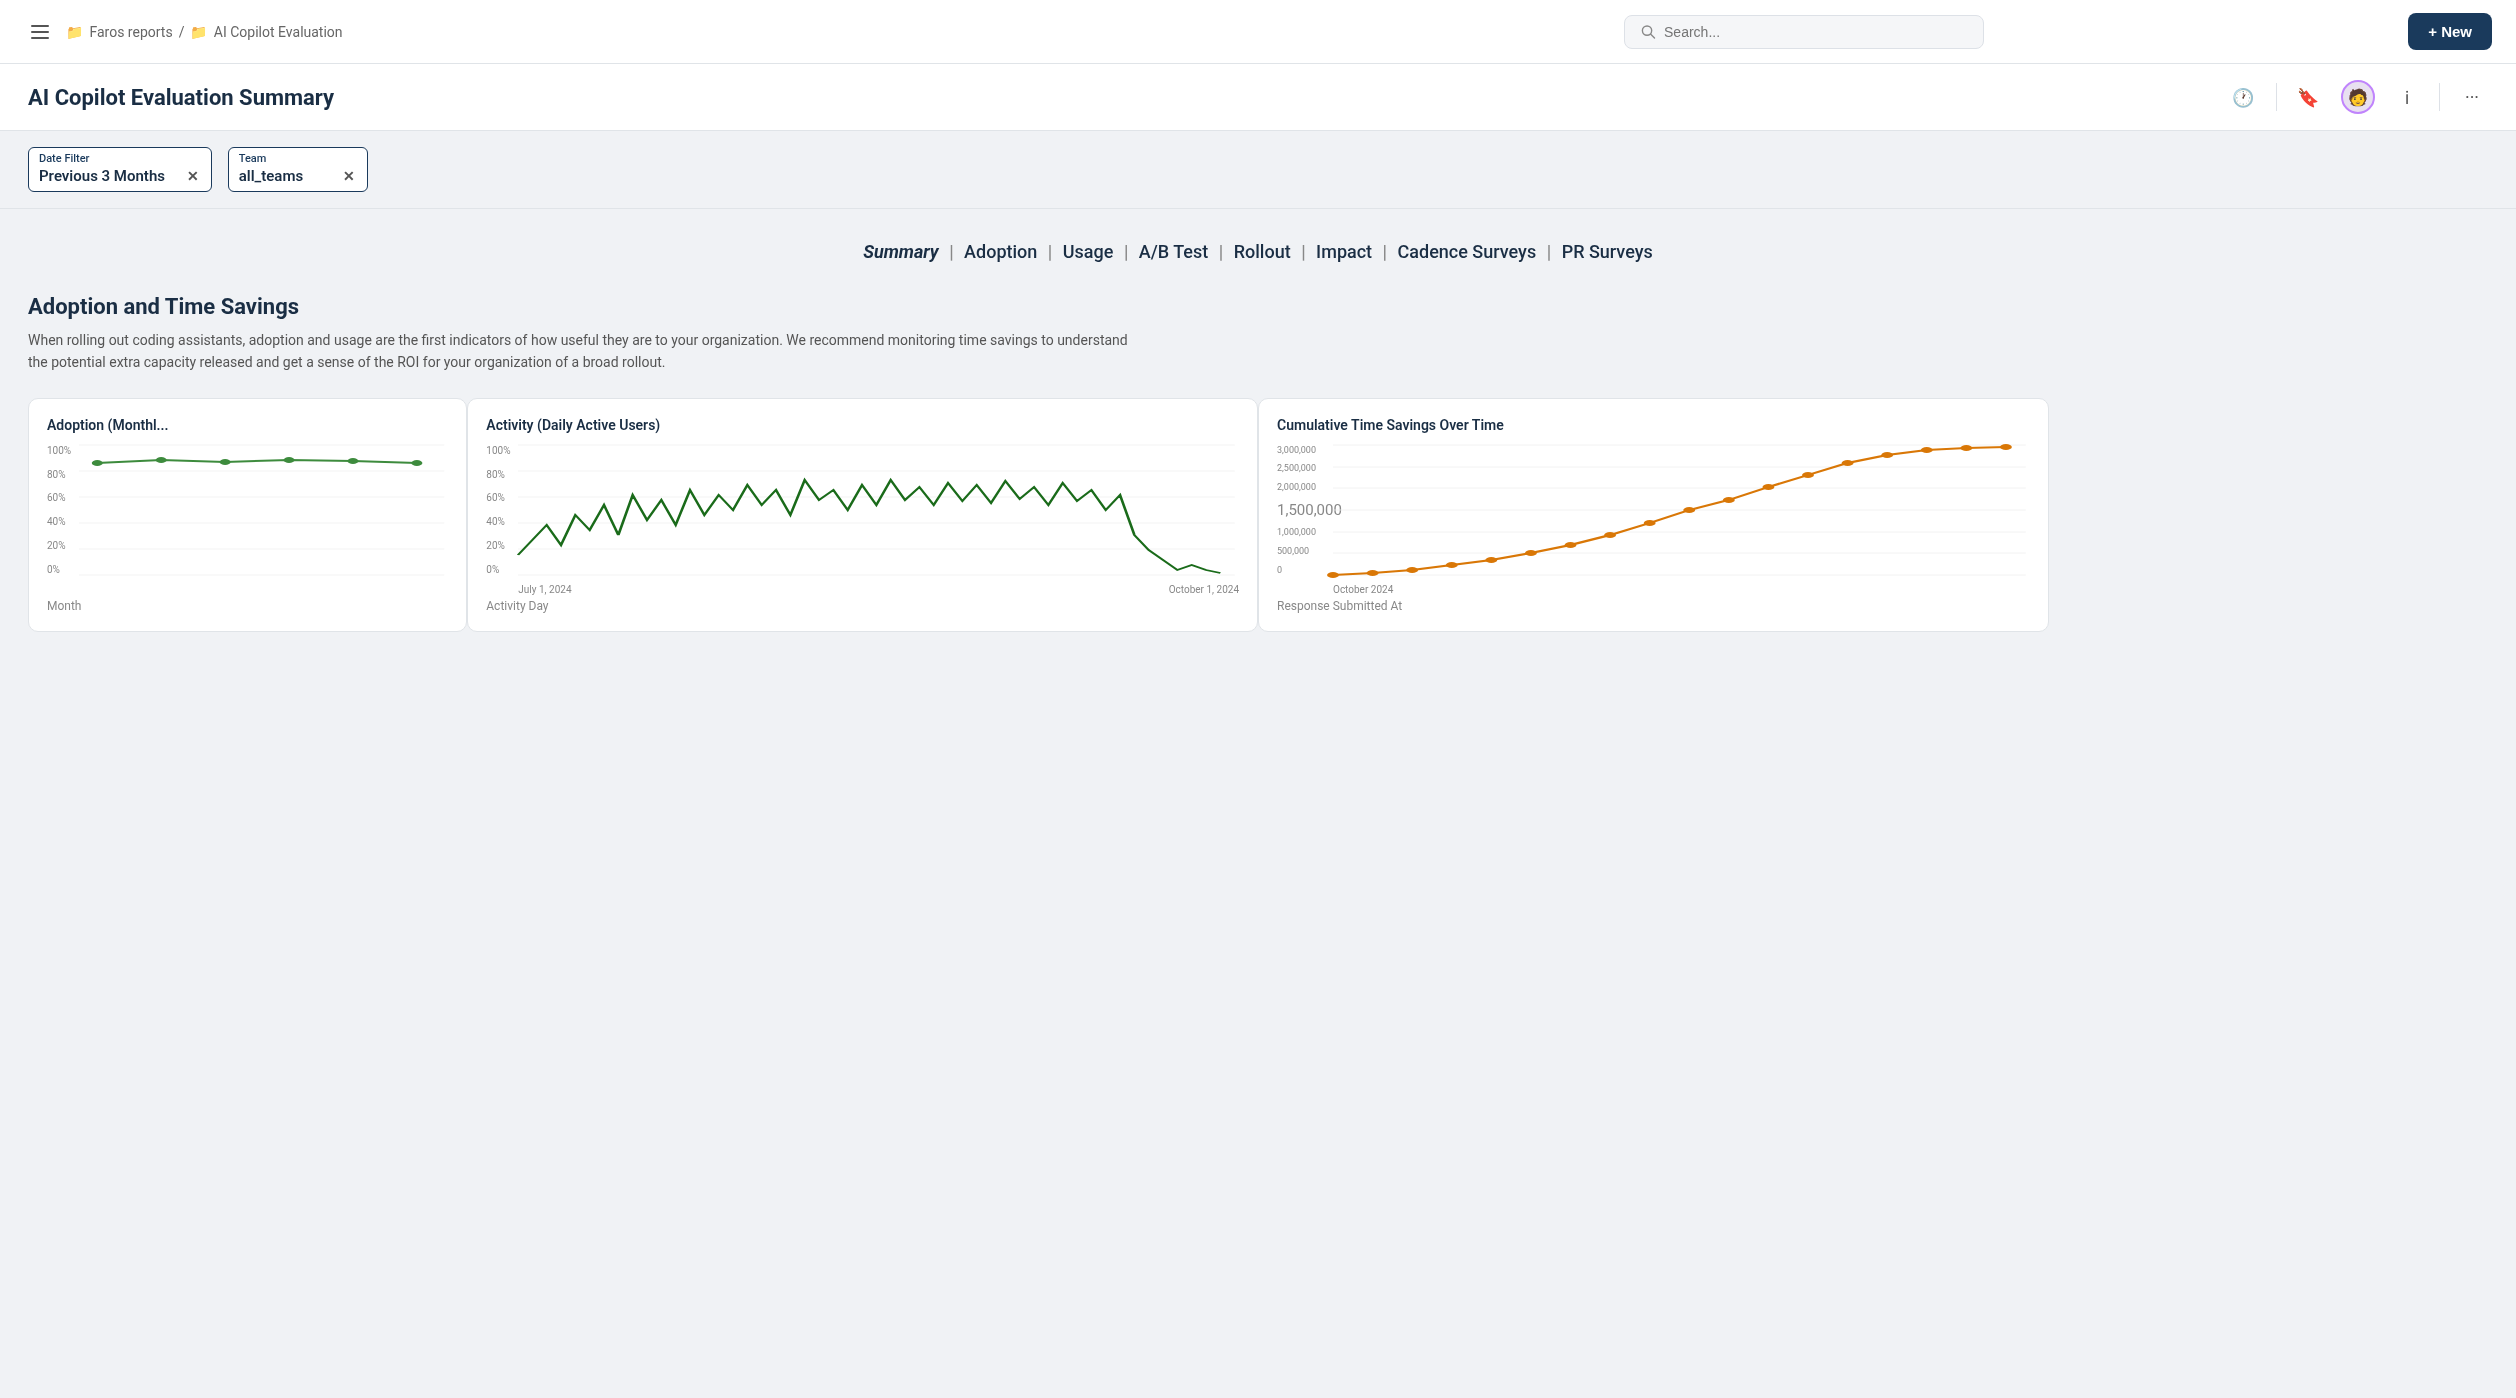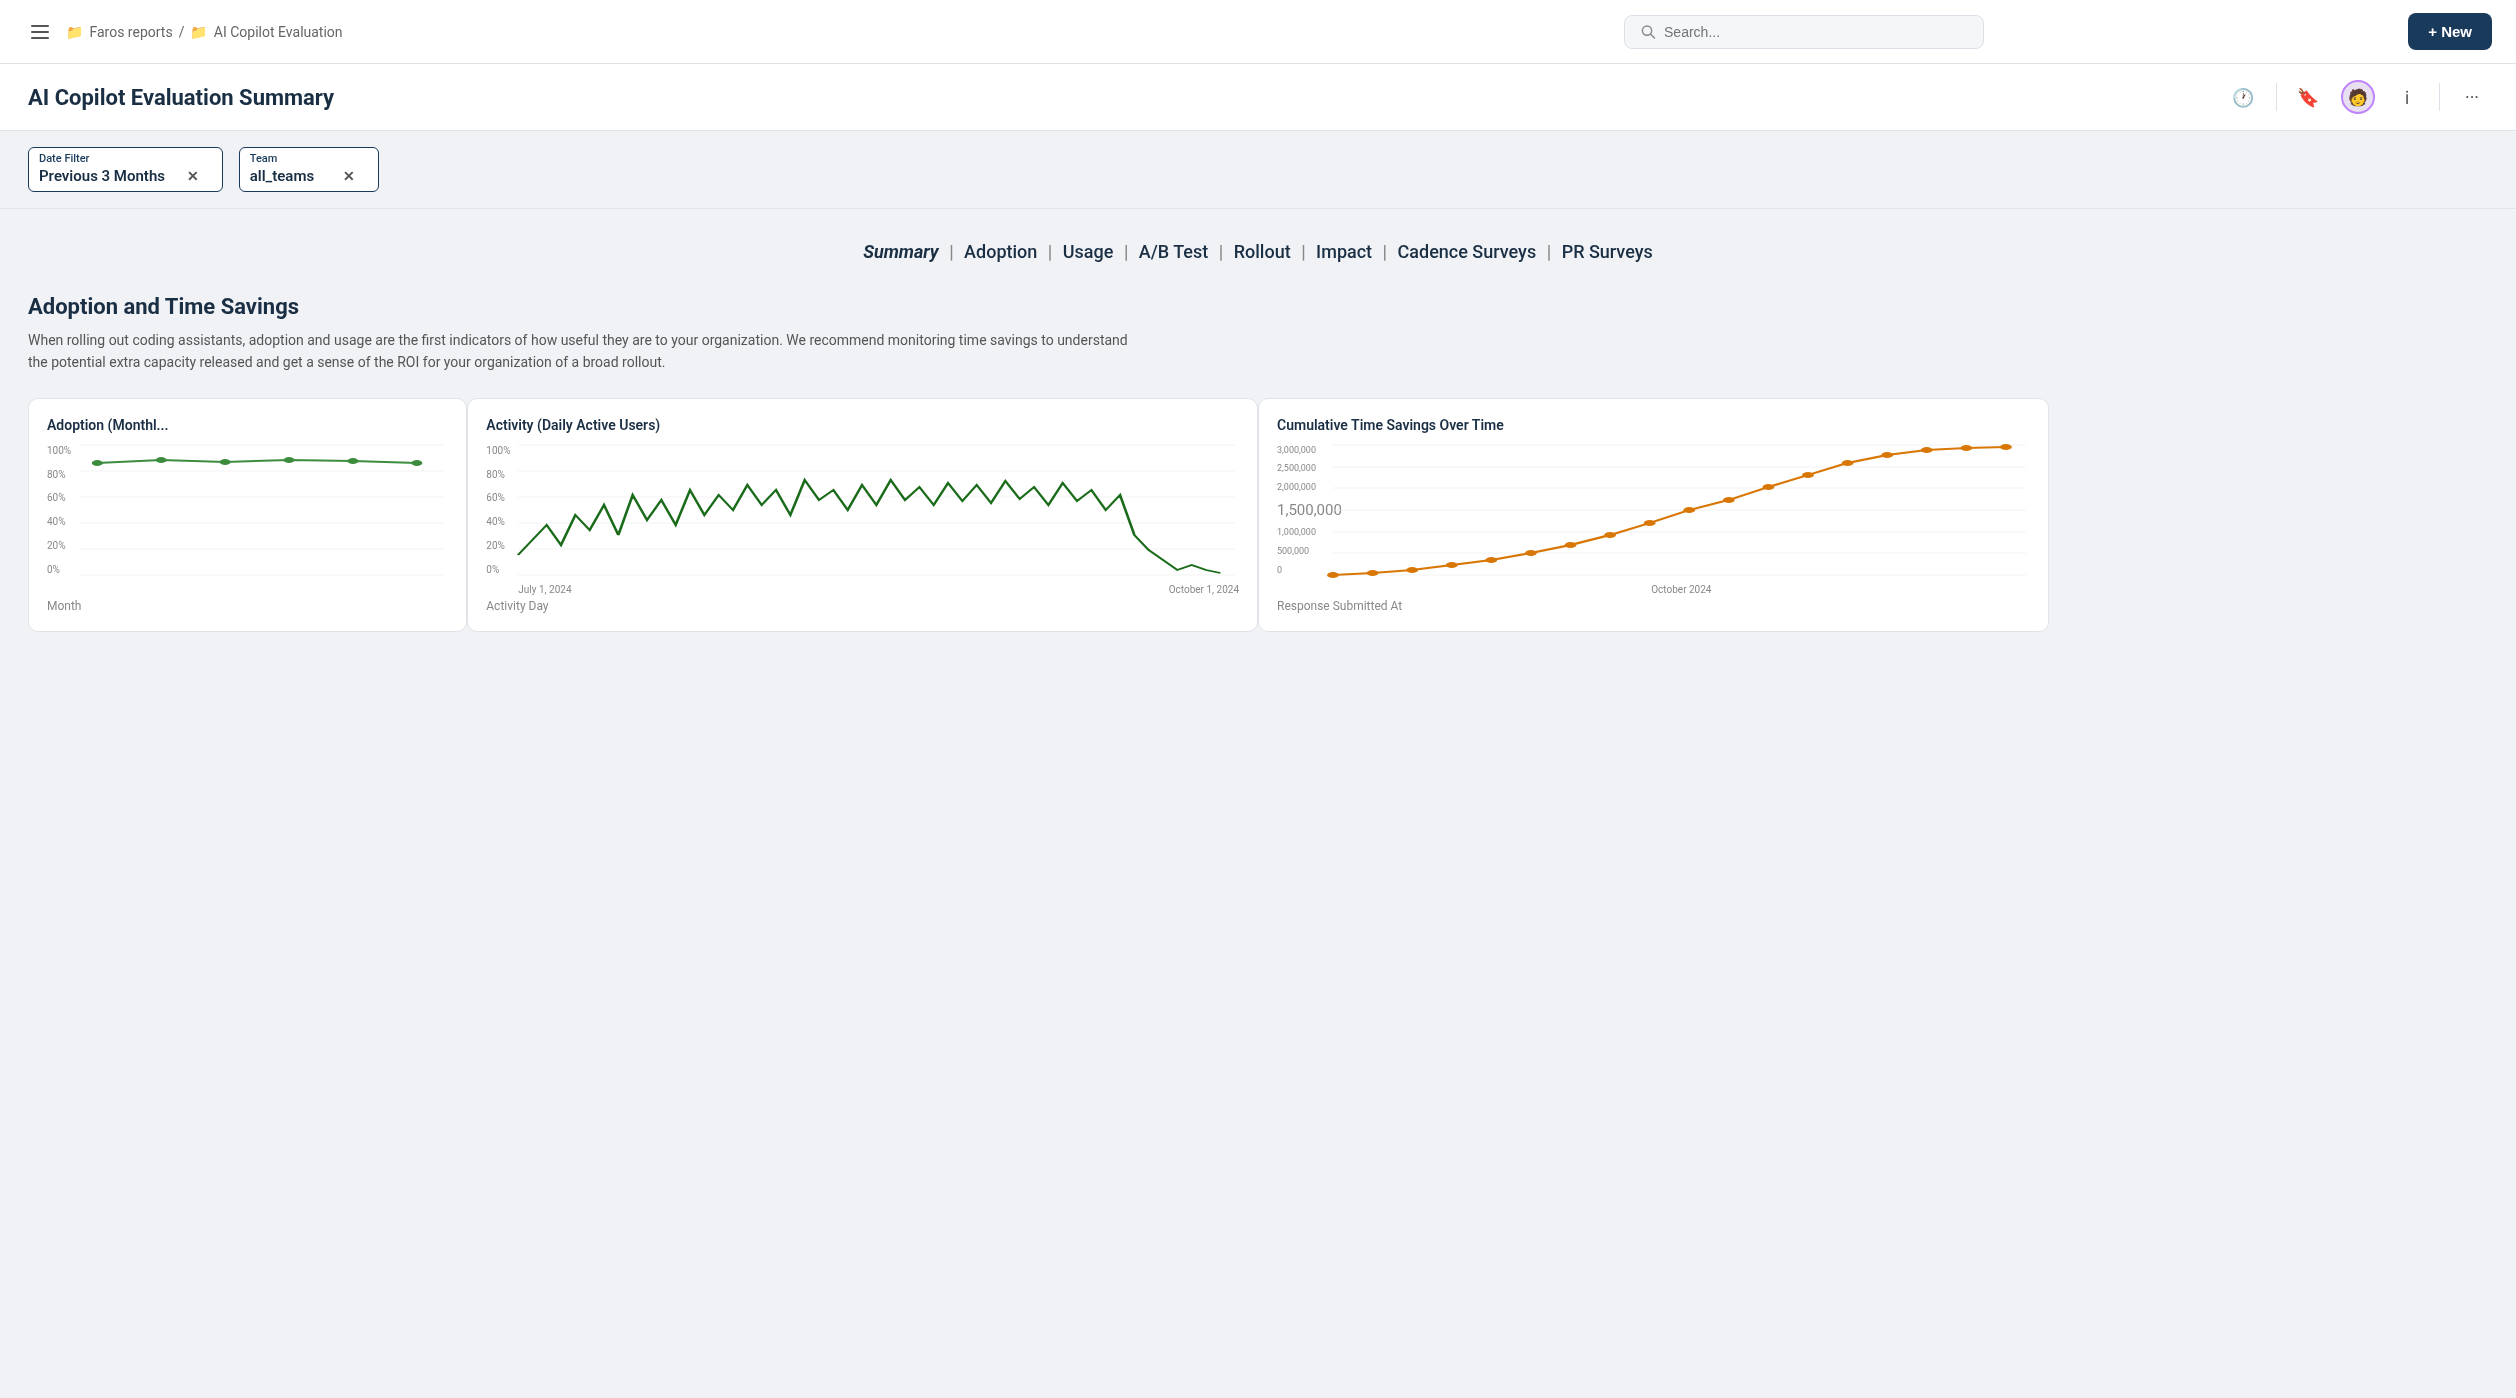--- a/index.html
+++ b/index.html
@@ -58,21 +58,21 @@
       display: flex;
       align-items: center;
       gap: 16px;
       border-bottom: 1px solid #e0e4e8;
     }
     .filter-chip {
       display: flex;
       flex-direction: column;
       border: 1.5px solid #1a3a5c;
       border-radius: 6px;
-      padding: 4px 23px 6px 10px;
+      padding: 4px 12px 6px 10px;
       background: #fff;
       min-width: 140px;
       cursor: pointer;
       position: relative;
     }
     .filter-chip-label { font-size: 11px; color: #1a3a5c; font-weight: 500; margin-bottom: 2px; }
     .filter-chip-value { font-size: 15px; font-weight: 600; color: #1a2e44; display: flex; align-items: center; justify-content: space-between; gap: 16px; }
     .filter-chip-clear { color: #555; font-size: 14px; cursor: pointer; margin-left: 6px; }
 
     
@@ -319,21 +319,21 @@
               <circle cx="200" cy="55" r="3" fill="#d97706"></circle>
               <circle cx="220" cy="42" r="3" fill="#d97706"></circle>
               <circle cx="240" cy="30" r="3" fill="#d97706"></circle>
               <circle cx="260" cy="18" r="3" fill="#d97706"></circle>
               <circle cx="280" cy="10" r="3" fill="#d97706"></circle>
               <circle cx="300" cy="5" r="3" fill="#d97706"></circle>
               <circle cx="320" cy="3" r="3" fill="#d97706"></circle>
               <circle cx="340" cy="2" r="3" fill="#d97706"></circle>
             </svg>
           </div>
-          <div style="position:absolute;bottom:0;left:56px;right:0;display:flex;justify-content:center;">
+          <div style="position:absolute;bottom:0;left:56px;right:0;display:flex;justify-content:flex-start;">
             <span style="font-size:10px;color:#888;">October 2024</span>
           </div>
         </div>
         <div class="x-label">Response Submitted At</div>
       </div>
 
 
     </div>
   </div>
 

